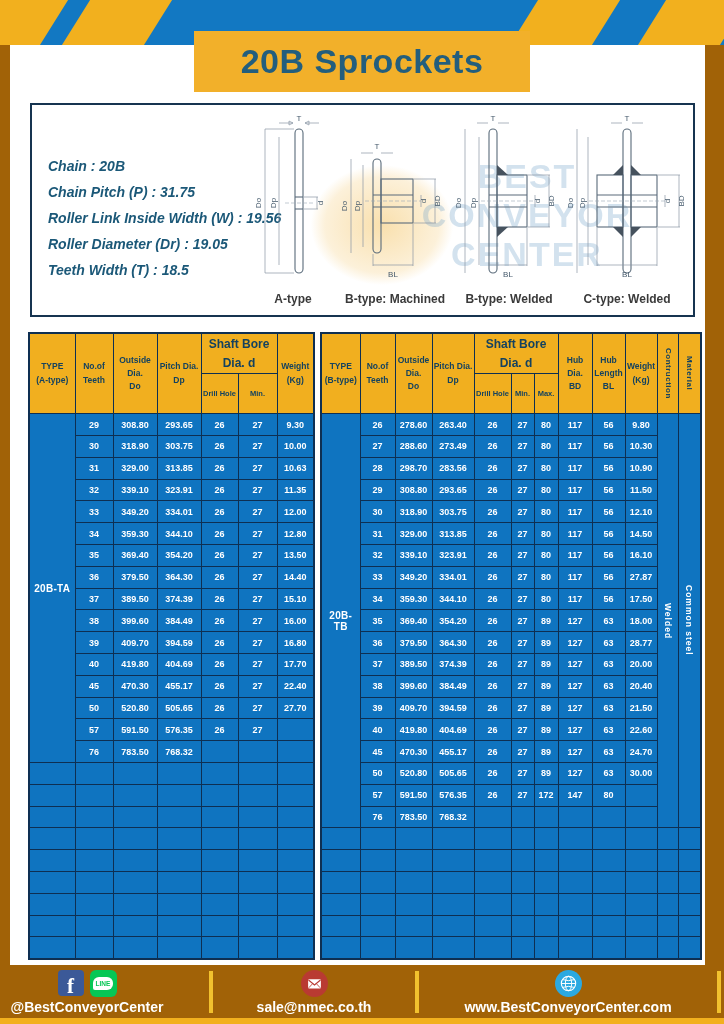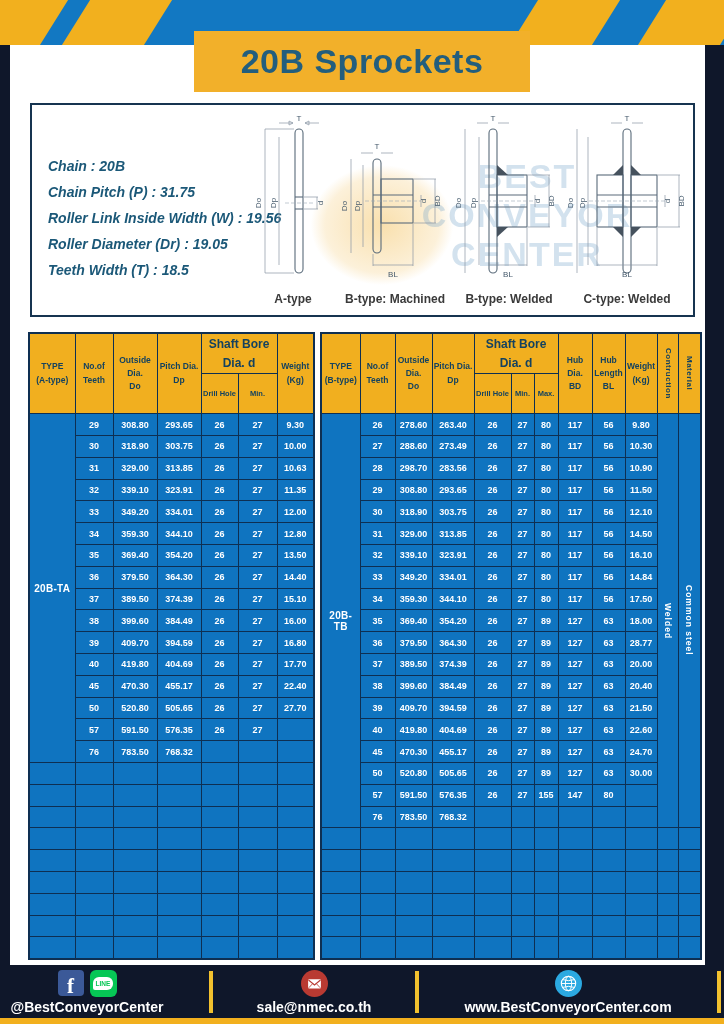--- a/index.html
+++ b/index.html
@@ -1,21 +1,21 @@
 <!DOCTYPE html>
 <html><head>
 <meta charset="utf-8">
 <style>
   * { margin:0; padding:0; box-sizing:border-box; }
   html,body { background:#9aa0a6; }
   body { font-family:"Liberation Sans", sans-serif; }
 
   .page {
     position:relative; width:724px; height:1024px;
-    background:#0f172a; overflow:hidden; margin:0 auto;
+    background:#a16207; overflow:hidden; margin:0 auto;
   }
 
   
   .topbar { position:absolute; left:0; top:0; width:724px; height:45px; background:#1278c2; overflow:hidden; }
   .stripe { position:absolute; top:-5px; height:55px; width:82px; background:#f2b01e; transform:skewX(-32deg); }
 
   
   .panel { position:absolute; left:10px; top:45px; width:695px; height:920px; background:#ffffff; }
 
   
@@ -634,21 +634,21 @@
         </tr>
         <tr>
           <td>33</td>
           <td>349.20</td>
           <td>334.01</td>
           <td>26</td>
           <td>27</td>
           <td>80</td>
           <td>117</td>
           <td>56</td>
-          <td>14.84</td>
+          <td>27.87</td>
         </tr>
         <tr>
           <td>34</td>
           <td>359.30</td>
           <td>344.10</td>
           <td>26</td>
           <td>27</td>
           <td>80</td>
           <td>117</td>
           <td>56</td>
@@ -741,21 +741,21 @@
           <td>127</td>
           <td>63</td>
           <td>30.00</td>
         </tr>
         <tr>
           <td>57</td>
           <td>591.50</td>
           <td>576.35</td>
           <td>26</td>
           <td>27</td>
-          <td>155</td>
+          <td>172</td>
           <td>147</td>
           <td>80</td>
           <td></td>
         </tr>
         <tr>
           <td>76</td>
           <td>783.50</td>
           <td>768.32</td>
           <td></td>
           <td></td>

